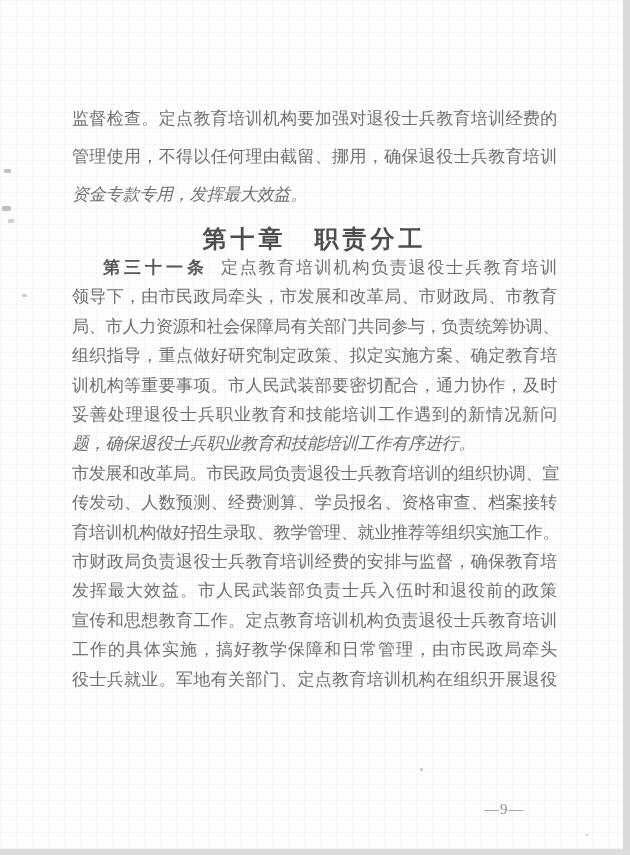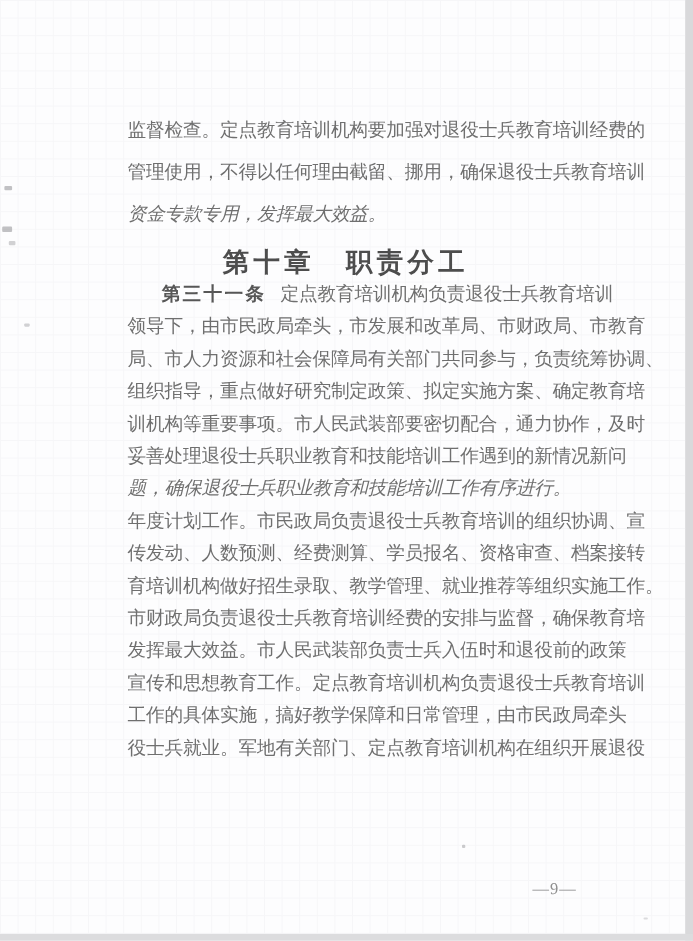--- a/index.html
+++ b/index.html
@@ -42,21 +42,20 @@
     color: #6f6f6f;
     font-size: 17px;
     letter-spacing: -0.2px;
   }
   .para-top { top: 100px; line-height: 38px; }
   .articles { top: 253px; line-height: 29.4px; }
   .line {
     white-space: nowrap;
     text-align: justify;
     text-align-last: justify;
-    margin-left: 44px;
   }
   .line.l-end {
     text-align: left;
     text-align-last: left;
     font-style: italic;
   }
   .line.indent { padding-left: 31px; }
   .chapter-heading {
     position: absolute;
     left: 72px;
@@ -120,21 +119,21 @@
     <div class="line indent">
       <span class="art-num">第三十一条</span><span>定点教育培训机构负责退役士兵教育培训</span>
     </div>
     <div class="line">领导下，由市民政局牵头，市发展和改革局、市财政局、市教育</div>
     <div class="line">局、市人力资源和社会保障局有关部门共同参与，负责统筹协调、</div>
     <div class="line">组织指导，重点做好研究制定政策、拟定实施方案、确定教育培</div>
     <div class="line">训机构等重要事项。市人民武装部要密切配合，通力协作，及时</div>
     <div class="line">妥善处理退役士兵职业教育和技能培训工作遇到的新情况新问</div>
     <div class="line l-end">题，确保退役士兵职业教育和技能培训工作有序进行。</div>
 
-    <div class="line">年度计划工作。市民政局负责退役士兵教育培训的组织协调、宣</div>
+    <div class="line">市发展和改革局。市民政局负责退役士兵教育培训的组织协调、宣</div>
     <div class="line">传发动、人数预测、经费测算、学员报名、资格审查、档案接转</div>
     <div class="line">育培训机构做好招生录取、教学管理、就业推荐等组织实施工作。</div>
     <div class="line">市财政局负责退役士兵教育培训经费的安排与监督，确保教育培</div>
     <div class="line">发挥最大效益。市人民武装部负责士兵入伍时和退役前的政策</div>
     <div class="line">宣传和思想教育工作。定点教育培训机构负责退役士兵教育培训</div>
     <div class="line">工作的具体实施，搞好教学保障和日常管理，由市民政局牵头</div>
     <div class="line">役士兵就业。军地有关部门、定点教育培训机构在组织开展退役</div>
   </div>
 
   <div class="page-number">—9—</div>

